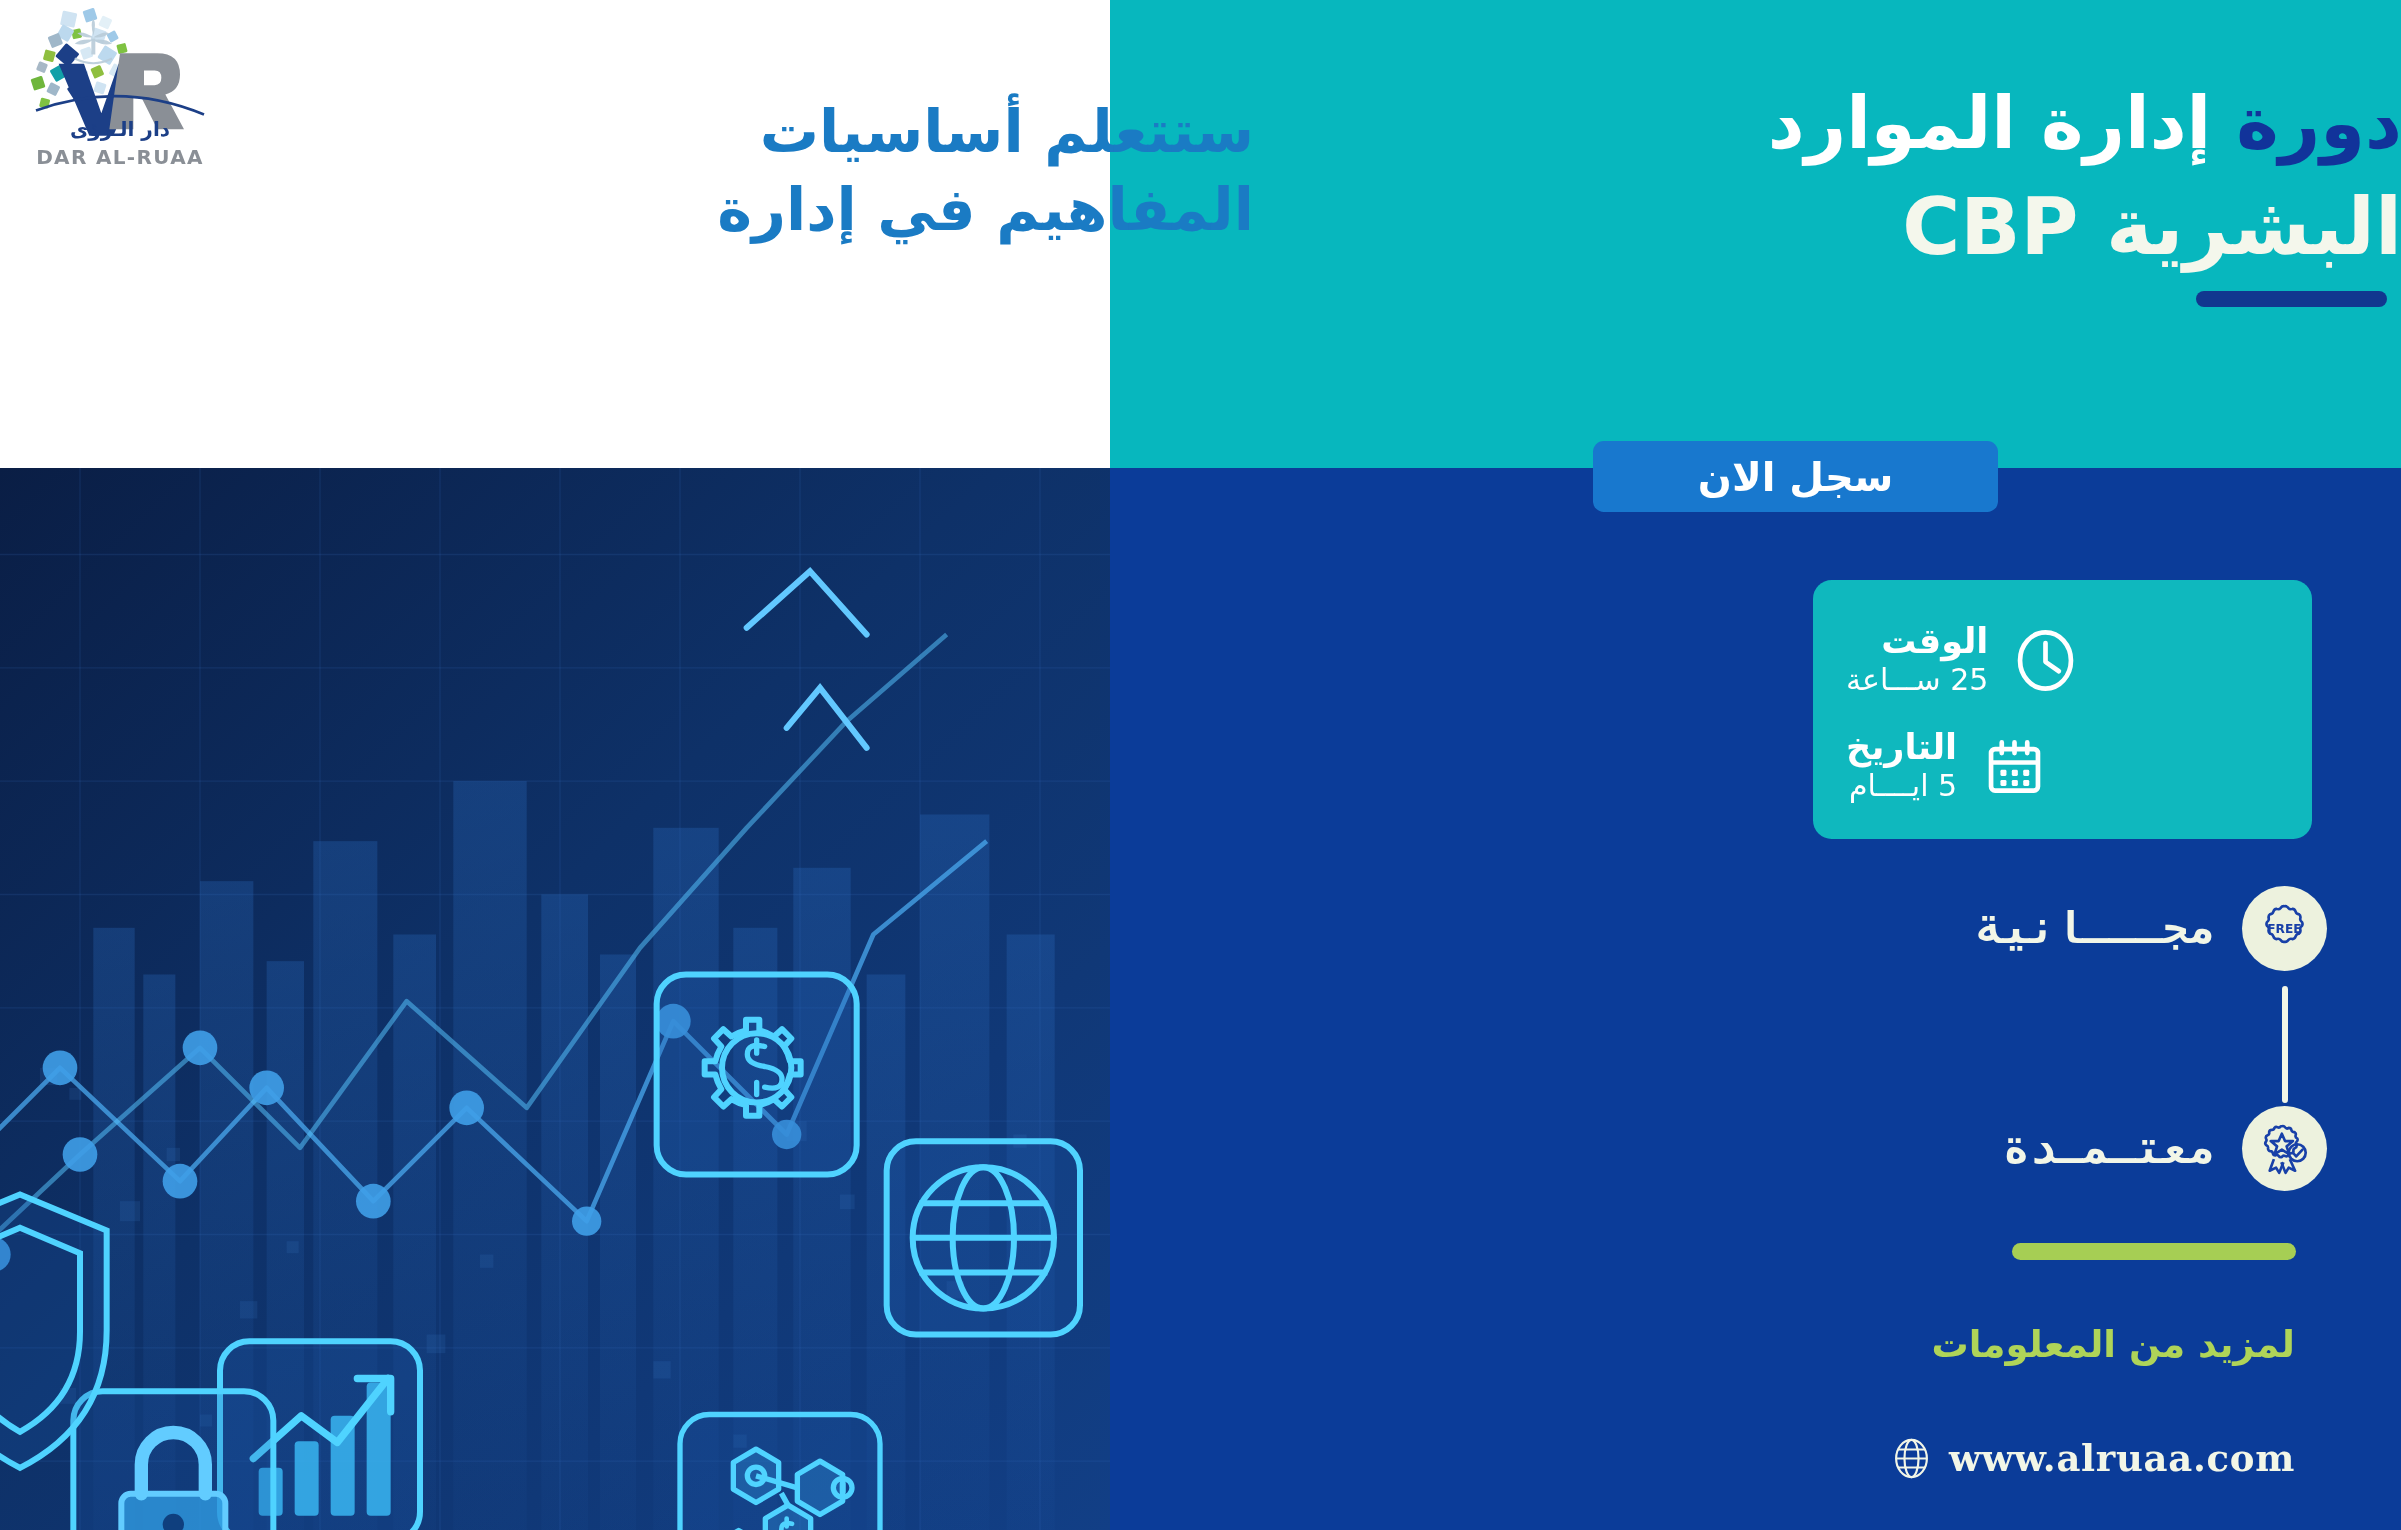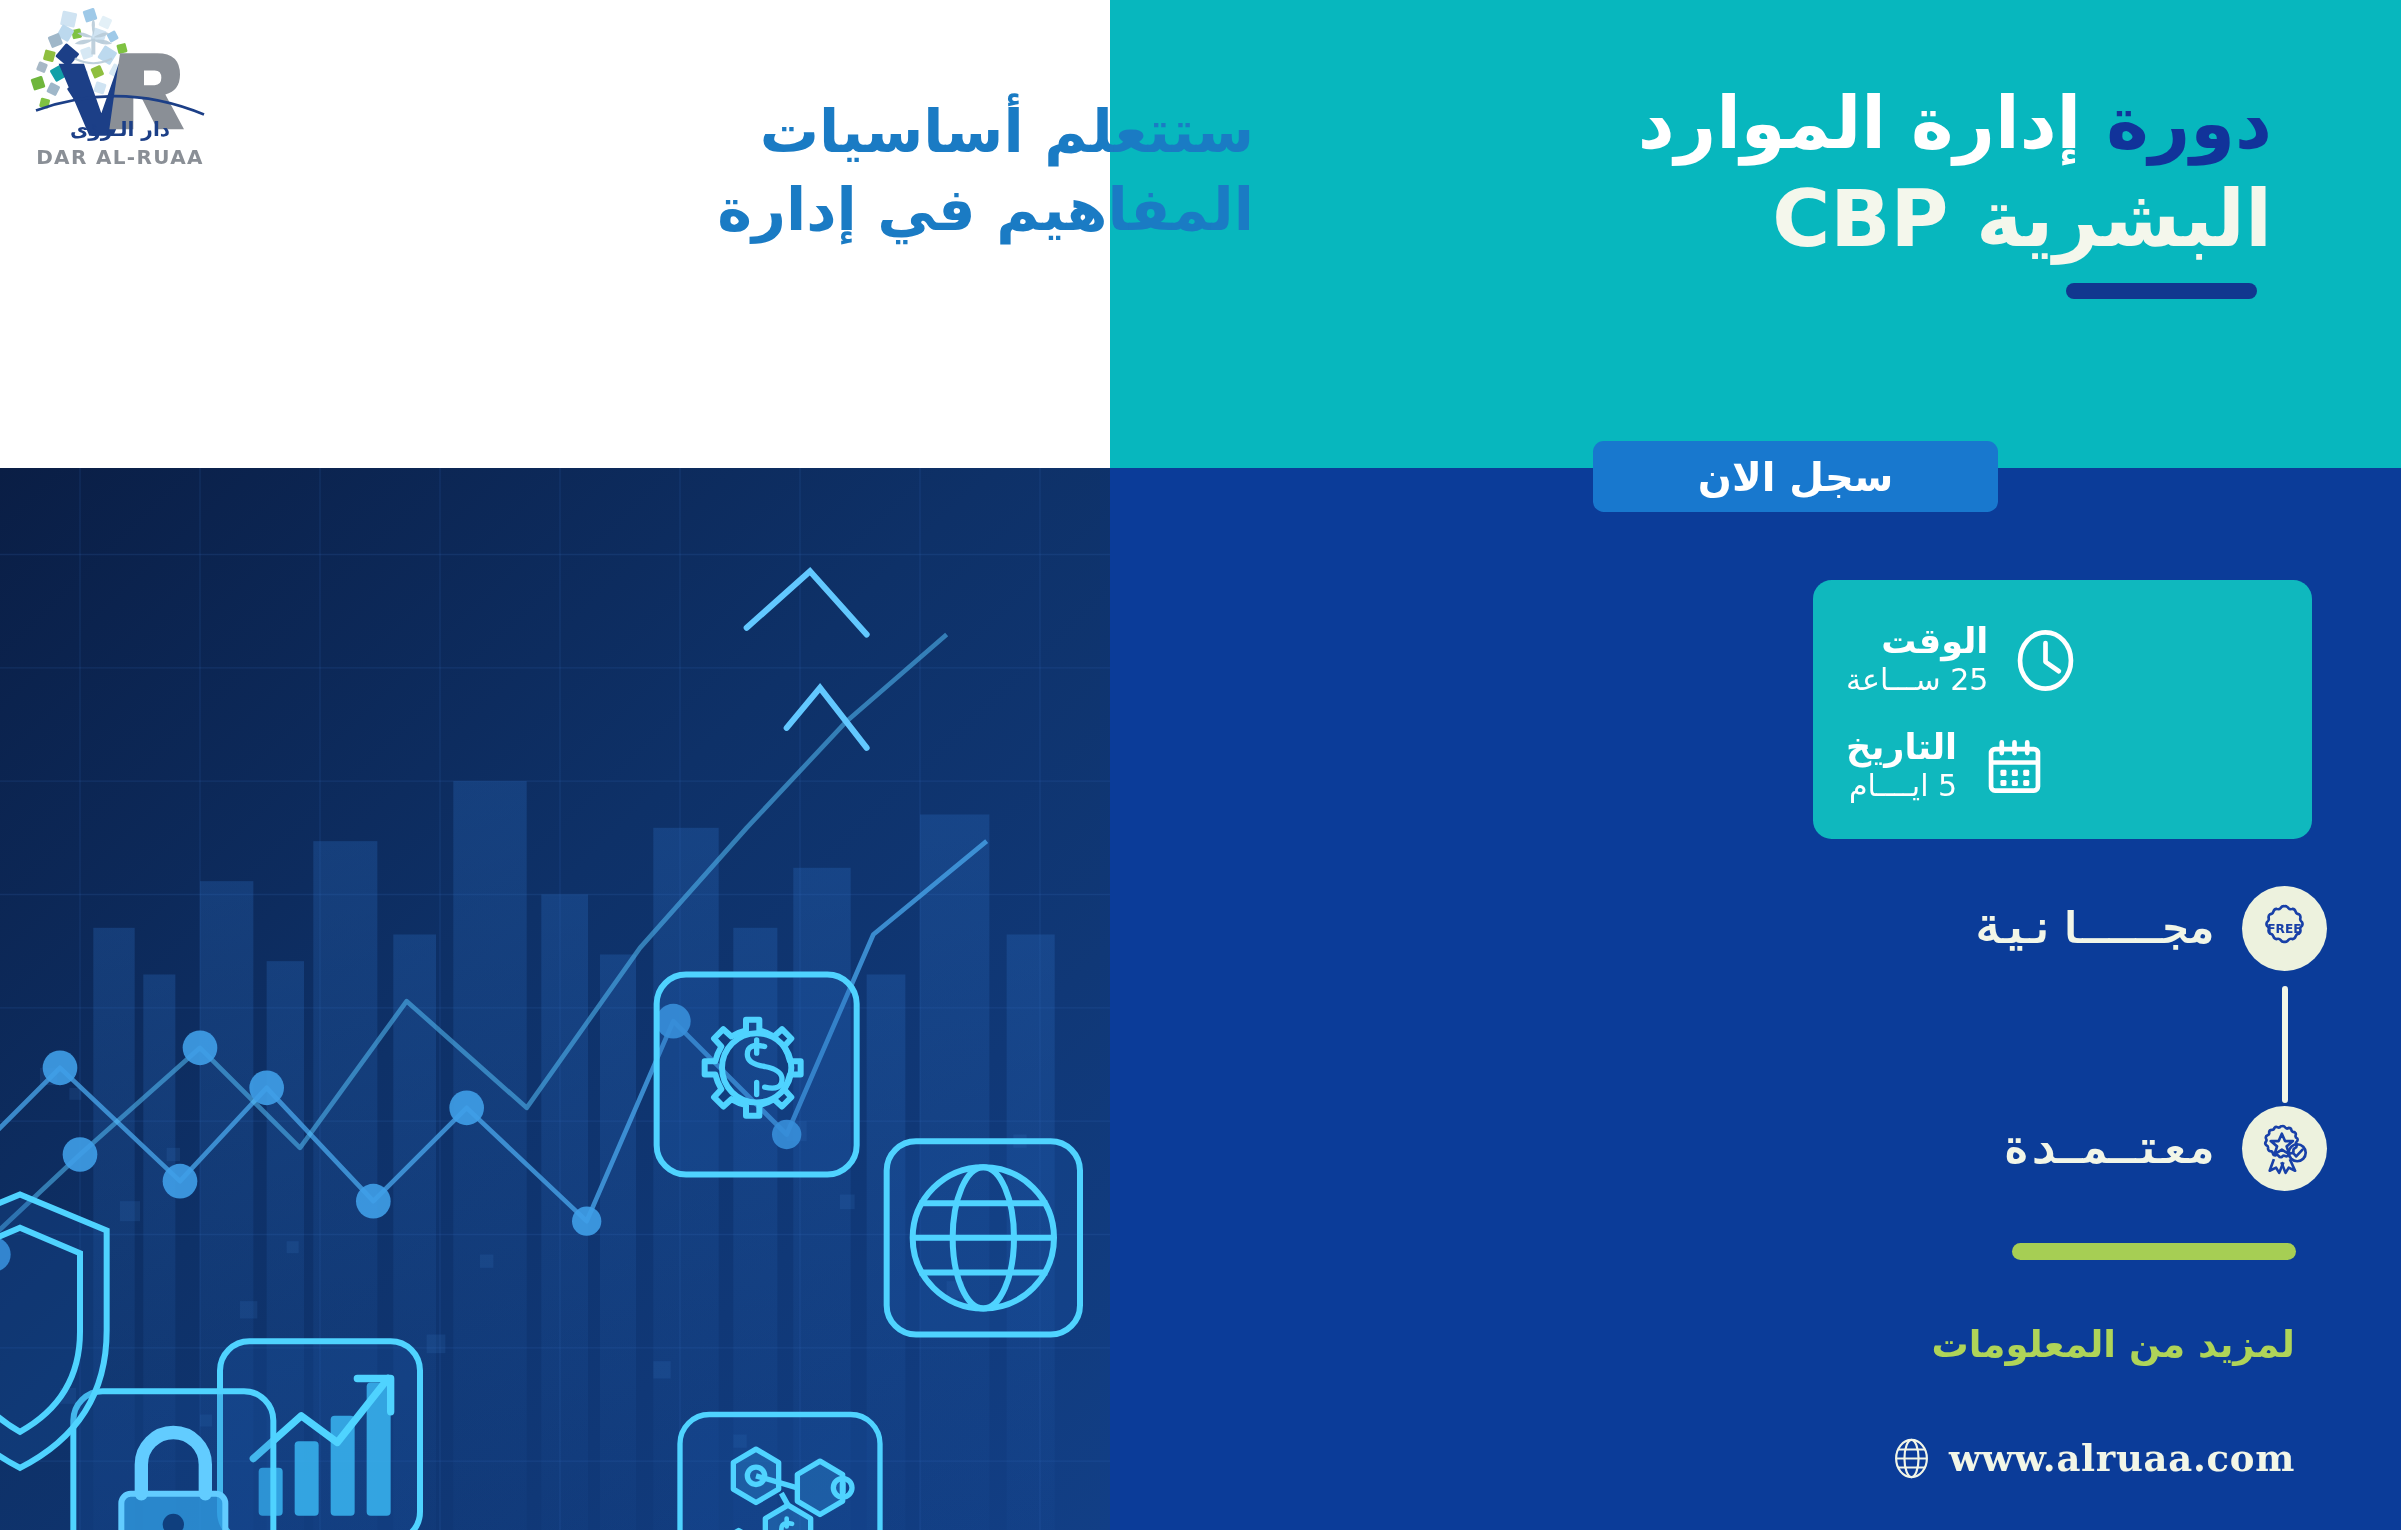--- a/index.html
+++ b/index.html
@@ -29,26 +29,25 @@
     color:#1A7BC4;
     line-height:1.33;
   }
   .headline .ln{display:block;white-space:nowrap;}
   .headline .ln.b{font-weight:bold;font-size:59px;letter-spacing:-0.7px;}
   .headline .ln.n{font-weight:normal;font-size:47px;}
 
   
   .title-wrap{
     position:absolute;left:1110px;top:80px;width:1292px;
-    padding-right:130px;
     text-align:right;direction:rtl;
   }
   .title-l1{font-size:72px;font-weight:bold;color:#ffffff;line-height:1.2;white-space:nowrap;}
   .title-l1 .accent{color:#11339A;}
-  .title-l2{font-size:79px;font-weight:bold;color:#F4F7EC;line-height:1.15;margin-top:8px;white-space:nowrap;}
+  .title-l2{font-size:79px;font-weight:bold;color:#F4F7EC;line-height:1.15;margin-top:16px;white-space:nowrap;}
   .title-underline{
     margin-top:17.3px;margin-right:14.7px;
     width:191px;height:16px;border-radius:9.3px;background:#11378F;
     display:inline-block;
   }
 
   
   .register-btn{
     position:absolute;left:1593px;top:441px;
     width:405px;height:71px;

